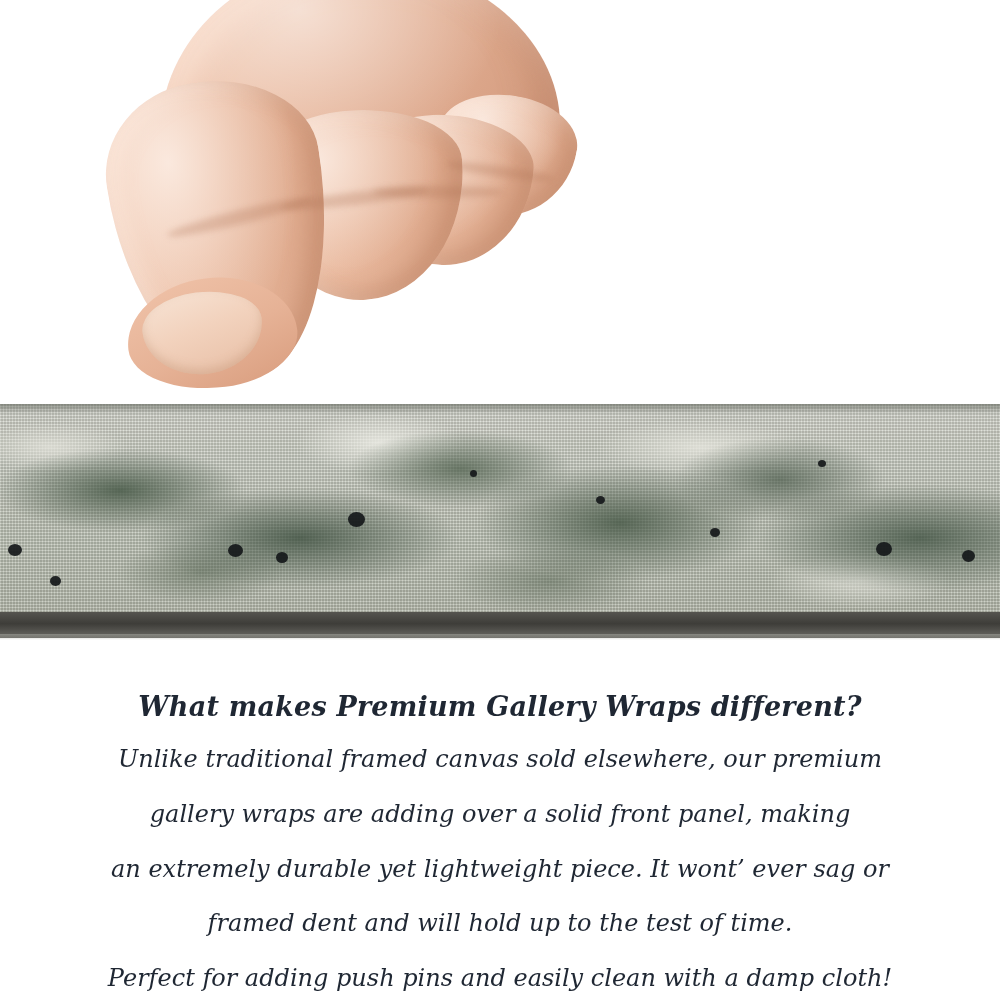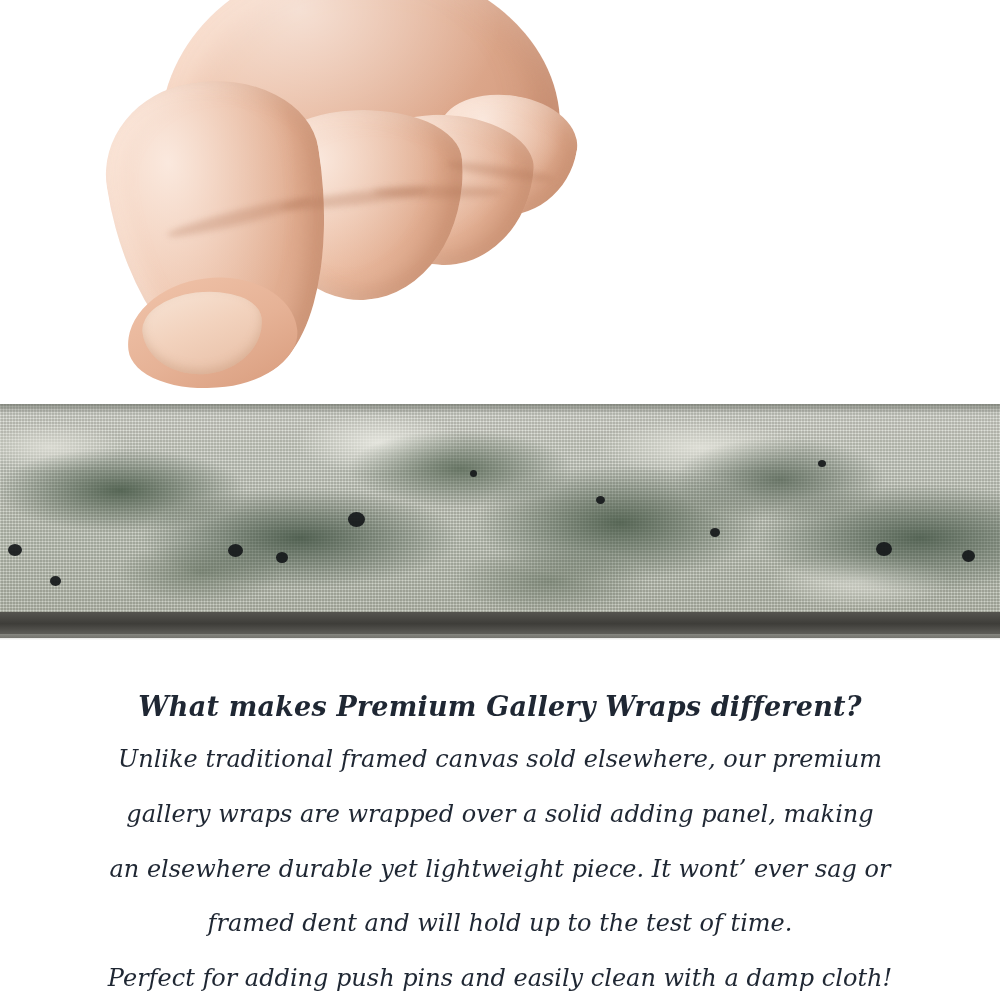--- a/index.html
+++ b/index.html
@@ -252,19 +252,19 @@
       <div class="speck" style="left:470px; top:66px;  width:7px;  height:7px;"></div>
     </div>
 
     <div class="strip-edge"></div>
     <div class="strip-edge-hi"></div>
   </div>
 
   <div class="caption">
     <p class="headline">What makes Premium Gallery Wraps different?</p>
     <p class="body-line">Unlike traditional framed canvas sold elsewhere, our premium</p>
-    <p class="body-line">gallery wraps are wrapped over a solid adding panel, making</p>
-    <p class="body-line">an elsewhere durable yet lightweight piece. It wont’ ever sag or</p>
+    <p class="body-line">gallery wraps are adding over a solid front panel, making</p>
+    <p class="body-line">an extremely durable yet lightweight piece. It wont’ ever sag or</p>
     <p class="body-line">framed dent and will hold up to the test of time.</p>
     <p class="body-line last">Perfect for adding push pins and easily clean with a damp cloth!</p>
   </div>
 
 </div>
 
 </body></html>

